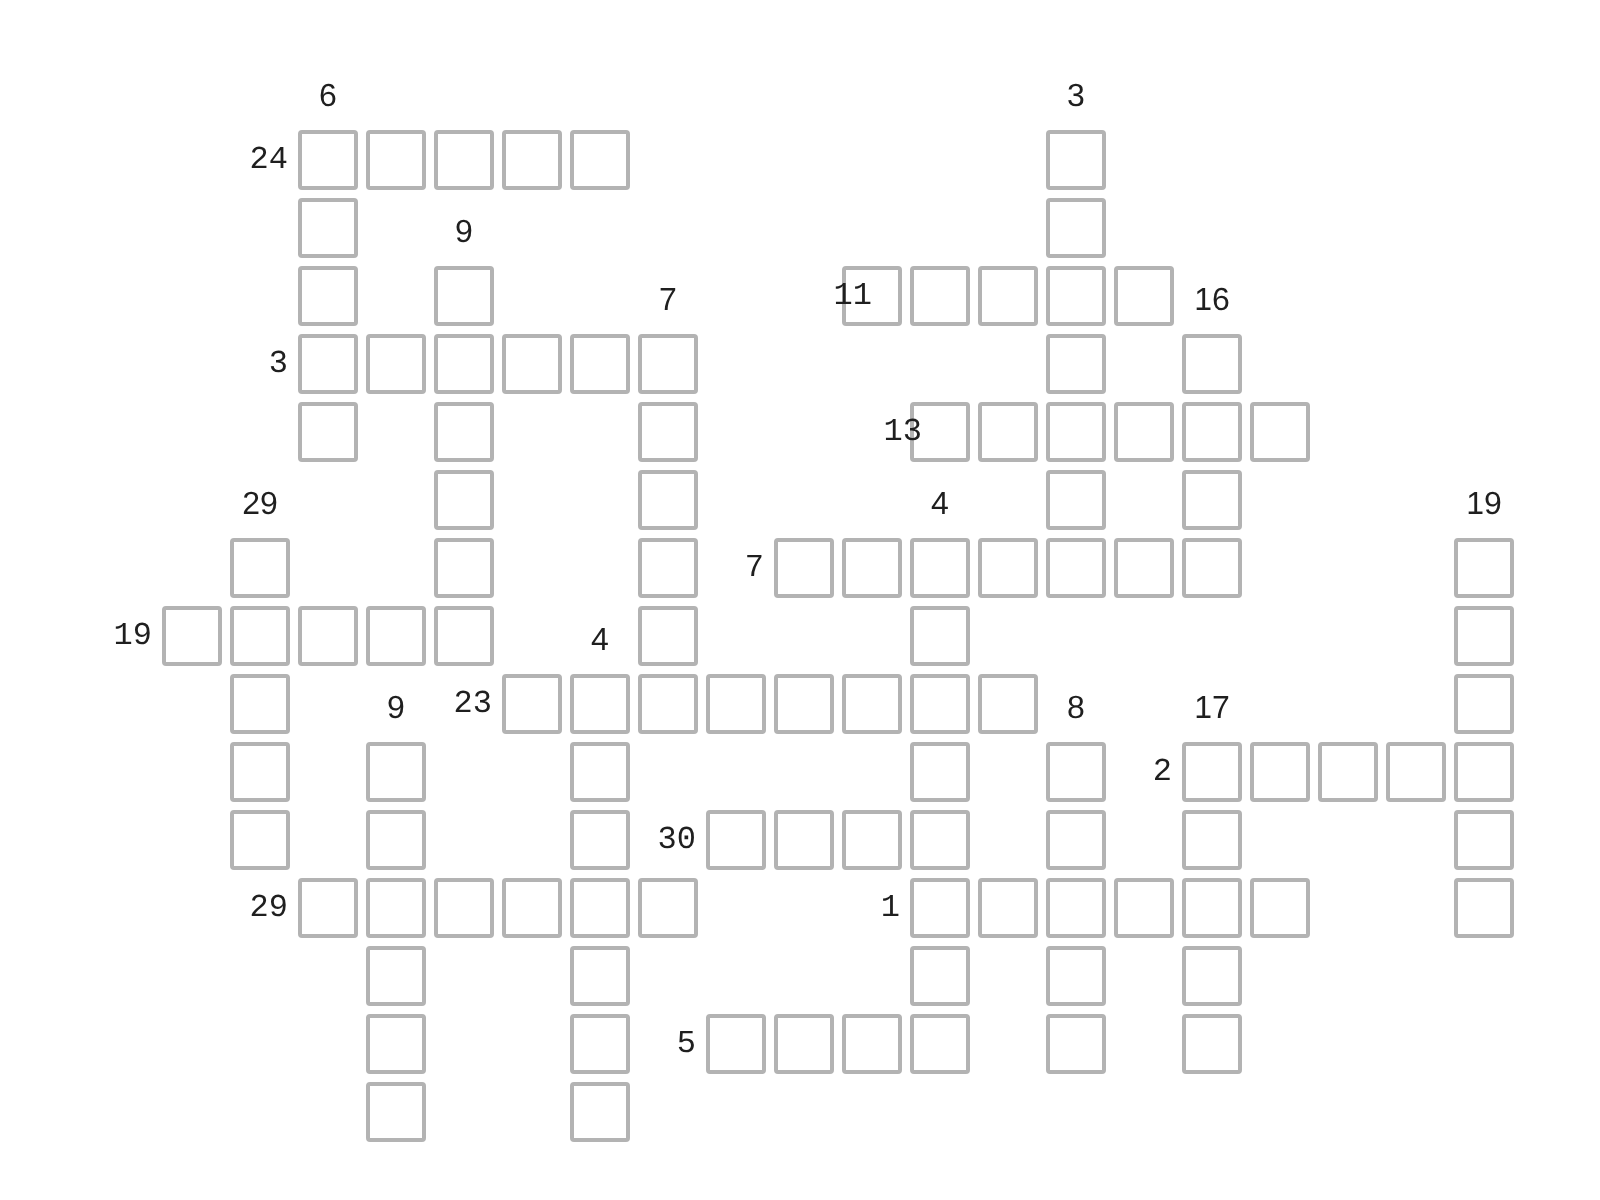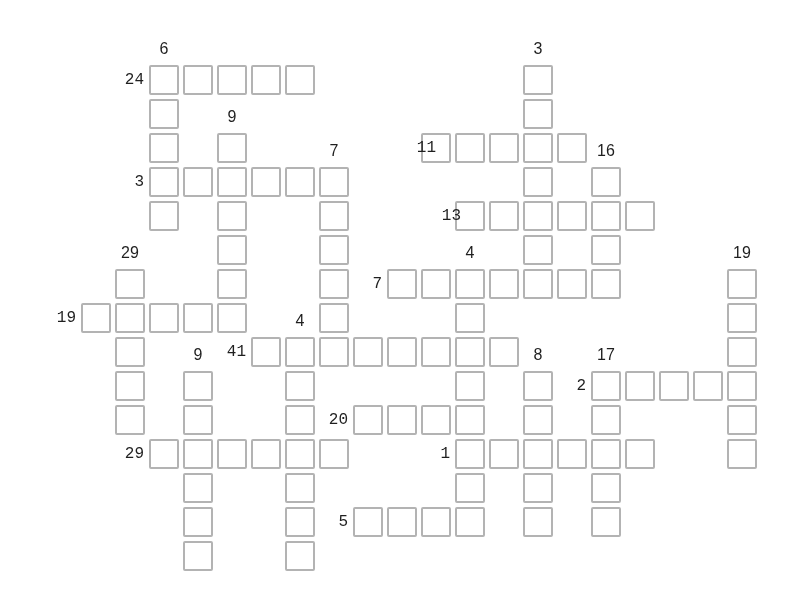--- a/index.html
+++ b/index.html
@@ -155,35 +155,35 @@
     <div class="num across" style="left: 16px; top: 307px;">19</div>
     <div class="cell" style="left: 727px; top: 269px;"></div>
     <div class="cell" style="left: 727px; top: 303px;"></div>
     <div class="cell" style="left: 727px; top: 337px;"></div>
     <div class="cell" style="left: 727px; top: 405px;"></div>
     <div class="cell" style="left: 727px; top: 439px;"></div>
     <div class="num down" style="left: 727px; top: 242px;">19</div>
     <div class="cell" style="left: 353px; top: 405px;"></div>
     <div class="cell" style="left: 387px; top: 405px;"></div>
     <div class="cell" style="left: 421px; top: 405px;"></div>
-    <div class="num across" style="left: 288px; top: 409px;">20</div>
+    <div class="num across" style="left: 288px; top: 409px;">30</div>
     <div class="cell" style="left: 115px; top: 269px;"></div>
     <div class="cell" style="left: 115px; top: 337px;"></div>
     <div class="cell" style="left: 115px; top: 371px;"></div>
     <div class="cell" style="left: 115px; top: 405px;"></div>
     <div class="num down" style="left: 115px; top: 242px;">29</div>
     <div class="cell" style="left: 149px; top: 439px;"></div>
     <div class="cell" style="left: 217px; top: 439px;"></div>
     <div class="cell" style="left: 251px; top: 439px;"></div>
     <div class="cell" style="left: 319px; top: 439px;"></div>
     <div class="num across" style="left: 84px; top: 443px;">29</div>
     <div class="cell" style="left: 251px; top: 337px;"></div>
     <div class="cell" style="left: 353px; top: 337px;"></div>
     <div class="cell" style="left: 387px; top: 337px;"></div>
     <div class="cell" style="left: 421px; top: 337px;"></div>
     <div class="cell" style="left: 489px; top: 337px;"></div>
-    <div class="num across" style="left: 186px; top: 341px;">41</div>
+    <div class="num across" style="left: 186px; top: 341px;">23</div>
     <div class="cell" style="left: 183px; top: 65px;"></div>
     <div class="cell" style="left: 217px; top: 65px;"></div>
     <div class="cell" style="left: 251px; top: 65px;"></div>
     <div class="cell" style="left: 285px; top: 65px;"></div>
     <div class="num across" style="left: 84px; top: 69px;">24</div>
   </div>
 
 </body></html>

